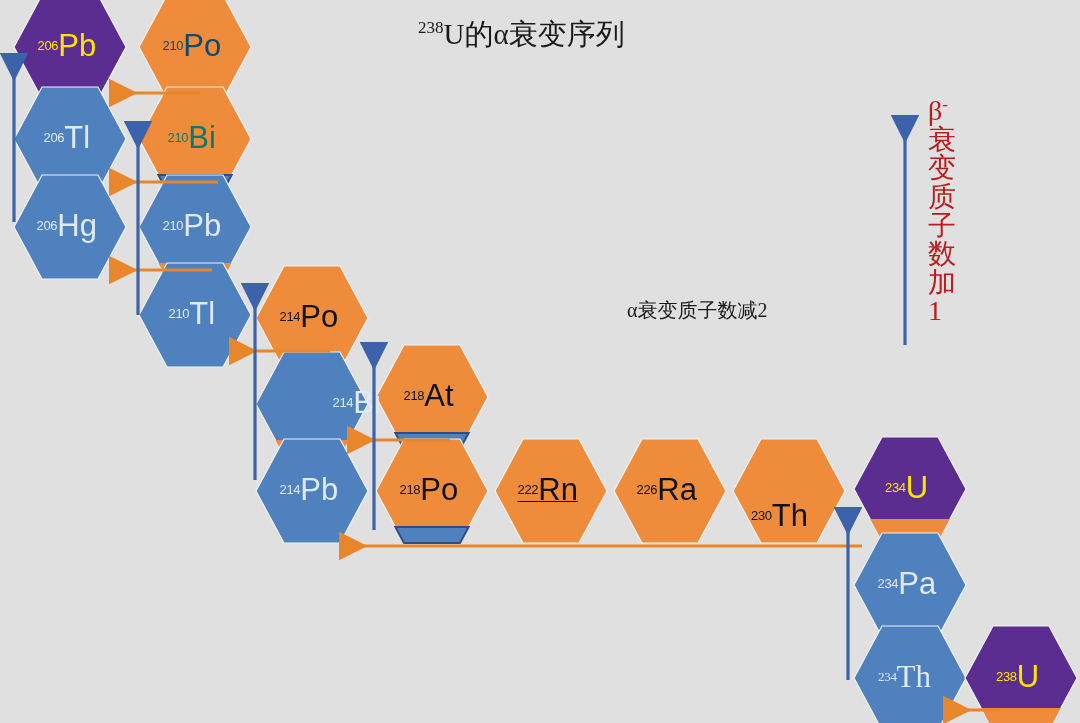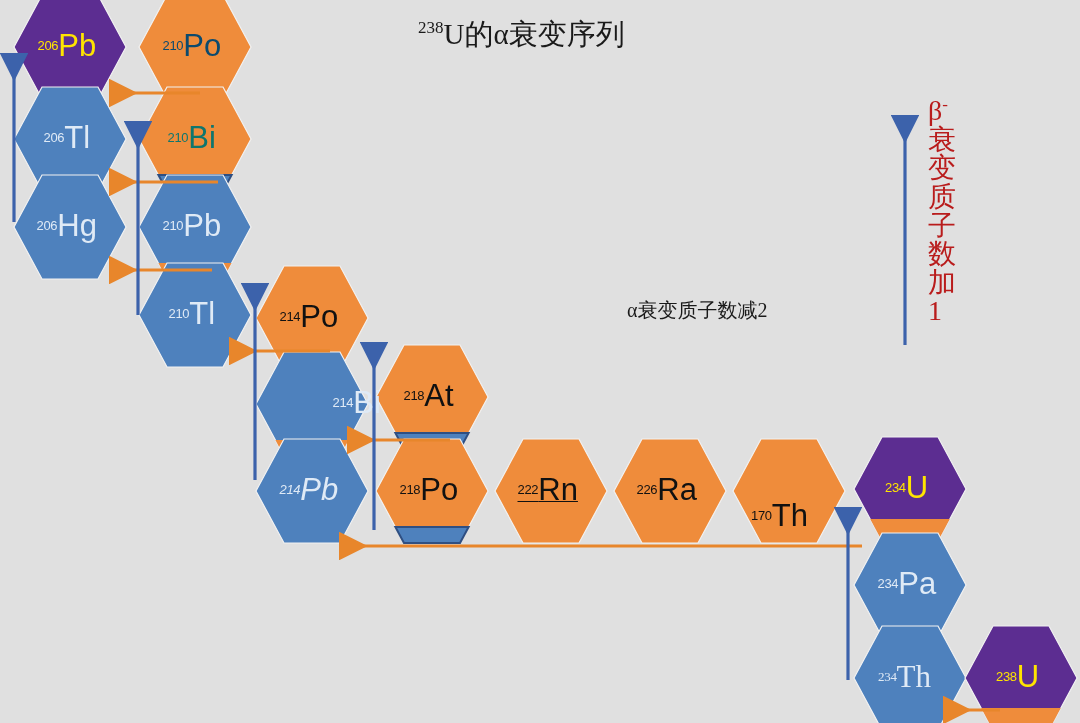--- a/index.html
+++ b/index.html
@@ -168,24 +168,24 @@
   <div id="labelLayer">
       <div class="nuc-label" style="color: rgb(255, 228, 0); left: 37.5px; top: 29.5px;"><span class="mass">206</span><span class="sym">Pb</span></div>
       <div class="nuc-label" style="color: rgb(223, 234, 246); left: 43.5px; top: 121.5px;"><span class="mass">206</span><span class="sym">Tl</span></div>
       <div class="nuc-label" style="color: rgb(223, 234, 246); left: 36.5px; top: 209.5px;"><span class="mass">206</span><span class="sym">Hg</span></div>
       <div class="nuc-label" style="color: #0c4a6e; left: 162.5px; top: 29.5px;"><span class="mass">210</span><span class="sym">Po</span></div>
       <div class="nuc-label" style="color: #0f766e; left: 167.5px; top: 121.5px;"><span class="mass">210</span><span class="sym">Bi</span></div>
       <div class="nuc-label" style="color: rgb(223, 234, 246); left: 162.5px; top: 209.5px;"><span class="mass">210</span><span class="sym">Pb</span></div>
       <div class="nuc-label" style="color: rgb(223, 234, 246); left: 168.5px; top: 297.5px;"><span class="mass">210</span><span class="sym">Tl</span></div>
       <div class="nuc-label" style="color: rgb(17, 17, 17); left: 279.5px; top: 300.5px;"><span class="mass">214</span><span class="sym">Po</span></div>
       <div class="nuc-label" style="color: rgb(223, 234, 246); left: 284.5px; top: 386.5px; margin-left: 48px;"><span class="mass">214</span><span class="sym">Bi</span></div>
-      <div class="nuc-label" style="color: rgb(223, 234, 246); left: 279.5px; top: 473.5px; font-style: italic;"><span class="mass">214</span><span class="sym">Pb</span></div>
+      <div class="nuc-label" style="color: rgb(223, 234, 246); left: 279.5px; top: 473.5px;"><span class="mass">214</span><span class="sym">Pb</span></div>
       <div class="nuc-label" style="color: rgb(17, 17, 17); left: 403.5px; top: 379.5px;"><span class="mass">218</span><span class="sym">At</span></div>
       <div class="nuc-label" style="color: rgb(17, 17, 17); left: 399.5px; top: 473.5px;"><span class="mass">218</span><span class="sym">Po</span></div>
       <div class="nuc-label" style="color: rgb(17, 17, 17); left: 517.5px; top: 473.5px; text-decoration: underline;"><span class="mass">222</span><span class="sym">Rn</span></div>
       <div class="nuc-label" style="color: rgb(17, 17, 17); left: 636.5px; top: 473.5px;"><span class="mass">226</span><span class="sym">Ra</span></div>
-      <div class="nuc-label" style="color: rgb(17, 17, 17); left: 751px; top: 499.5px;"><span class="mass">170</span><span class="sym">Th</span></div>
+      <div class="nuc-label" style="color: rgb(17, 17, 17); left: 751px; top: 499.5px;"><span class="mass">230</span><span class="sym">Th</span></div>
       <div class="nuc-label" style="color: rgb(255, 228, 0); left: 885px; top: 471.5px;"><span class="mass">234</span><span class="sym">U</span></div>
       <div class="nuc-label" style="color: rgb(223, 234, 246); left: 877.5px; top: 567.5px;"><span class="mass">234</span><span class="sym">Pa</span></div>
       <div class="nuc-label" style="color: rgb(223, 234, 246); left: 878px; top: 660.5px; font-family: Liberation Serif, serif;"><span class="mass">234</span><span class="sym">Th</span></div>
       <div class="nuc-label" style="color: rgb(255, 228, 0); left: 996px; top: 660.5px;"><span class="mass">238</span><span class="sym">U</span></div>
     </div>
 </div>
 
 </body></html>

